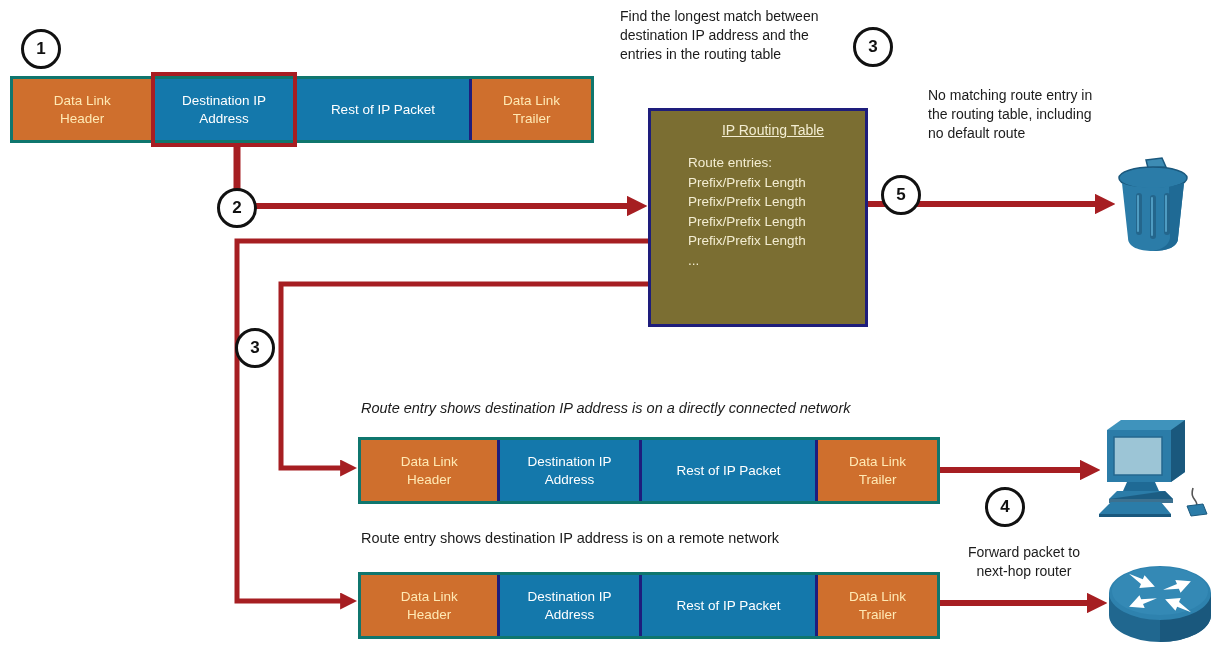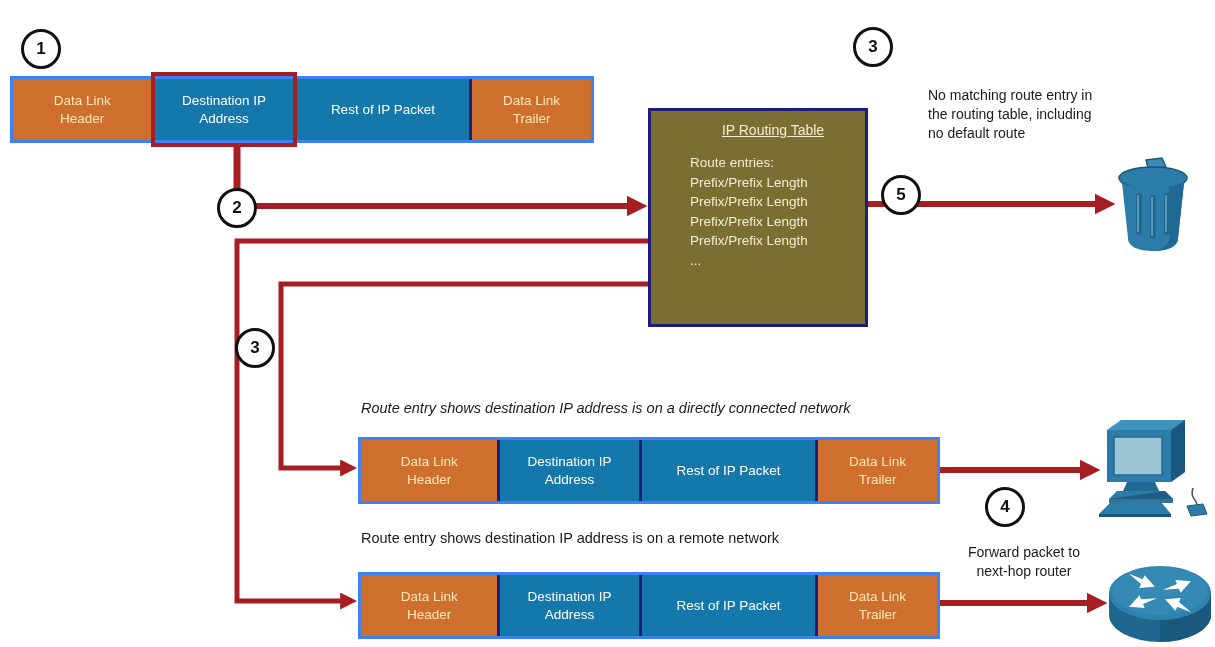--- a/index.html
+++ b/index.html
@@ -9,21 +9,21 @@
   }
   
   .step-circle{
     position:absolute;width:40px;height:40px;border-radius:50%;
     border:3px solid #111;background:#fff;box-sizing:border-box;
     display:flex;align-items:center;justify-content:center;
     font-weight:bold;font-size:17px;color:#111;z-index:6;
   }
   
   .packet{
-    position:absolute;display:flex;border:3px solid #3b82f6;box-sizing:border-box;
+    position:absolute;display:flex;border:3px solid #0f766e;box-sizing:border-box;
     height:67px;z-index:3;background:#84cc16;
   }
   .seg{
     display:flex;align-items:center;justify-content:center;text-align:center;
     font-size:13.5px;line-height:1.3;white-space:pre-line;position:relative;
   }
   .seg + .seg{border-left:3px solid #1e1d7c;}
   .seg.orange{background:#cf6f2d;color:#ffe9b4;}
   .seg.blue{background:#1478ab;color:#ffffff;}
   .red-highlight{
@@ -32,21 +32,21 @@
   }
   
   .routing-table{
     position:absolute;left:648px;top:108px;width:220px;height:219px;
     background:#7b6e32;border:3px solid #1e1d7c;box-sizing:border-box;
     color:#f3edd2;z-index:3;
   }
   .rt-title{
     text-align:center;margin-top:11px;font-size:14px;text-decoration:underline;padding-left:30px;
   }
-  .rt-list{margin-top:15px;padding-left:19px;font-size:13.5px;line-height:19.5px;margin-left:20px;}
+  .rt-list{margin-top:15px;padding-left:37px;font-size:13.5px;line-height:19.5px;}
   
   .note{position:absolute;font-size:14px;line-height:1.36;white-space:pre-line;z-index:2;}
   .caption{position:absolute;font-size:14.5px;z-index:2;white-space:nowrap;}
   
   #connectors{position:absolute;left:0;top:0;z-index:1;}
   .icon{position:absolute;z-index:2;}
 </style>
 </head>
 <body>
 
@@ -98,20 +98,23 @@
     </div>
     <div class="seg blue" style="flex:177 0 0;">
       <span>Rest of IP Packet</span>
     </div>
     <div class="seg orange" style="flex:122 0 0;">
       <span>Data Link
 Trailer</span>
     </div>
   </div>
 
+  <div class="note" style="left:620px;top:7px;width:240px;">Find the longest match between
+destination IP address and the
+entries in the routing table</div>
 
   <div class="routing-table">
     <div class="rt-title">IP Routing Table</div>
     <div class="rt-list">
       <div>Route entries:</div>
       <div>Prefix/Prefix Length</div>
       <div>Prefix/Prefix Length</div>
       <div>Prefix/Prefix Length</div>
       <div>Prefix/Prefix Length</div>
       <div>...</div>

